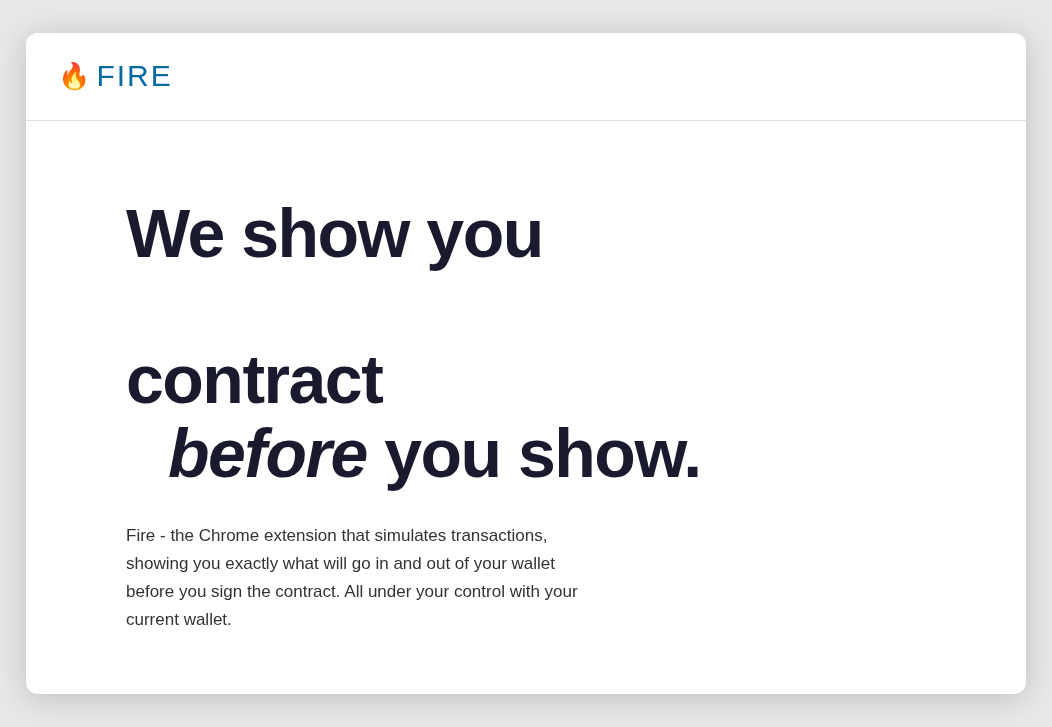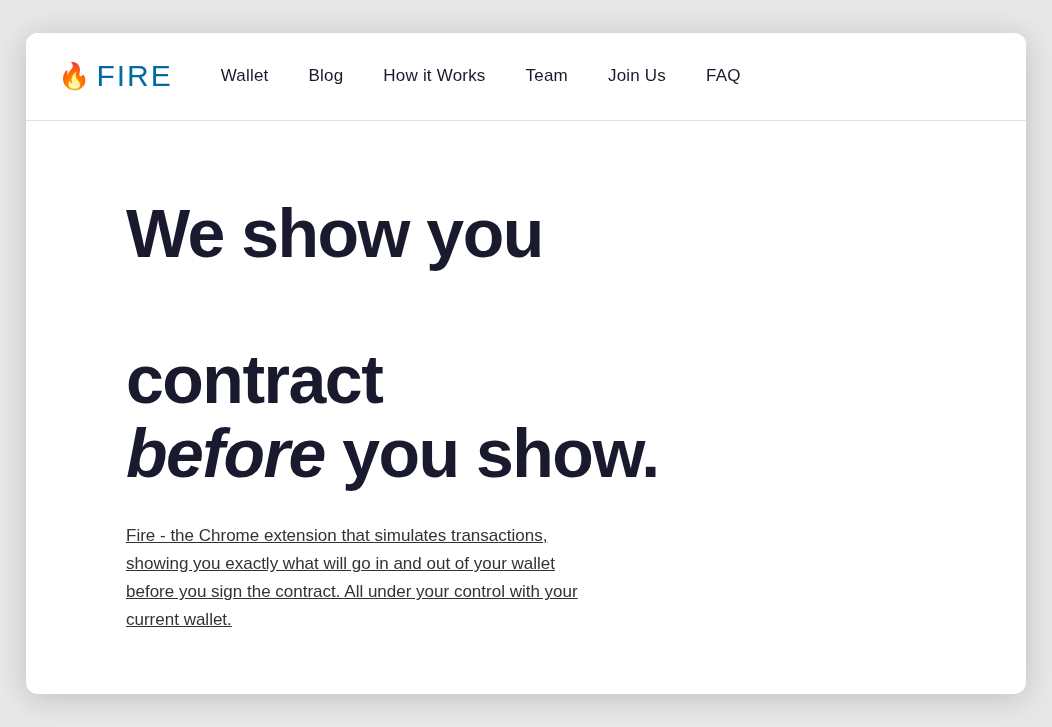--- a/index.html
+++ b/index.html
@@ -81,61 +81,41 @@
       font-weight: 800;
       color: #1a1a2e;
       line-height: 1.08;
       letter-spacing: -1.5px;
       margin-bottom: 32px;
     }
 
     .hero-headline .italic-word {
       font-style: italic;
       font-weight: 800;
+      margin-left: 42px;
     }
 
     .hero-subtext {
       font-size: 17px;
       color: #333;
       line-height: 1.65;
       max-width: 480px;
       font-weight: 400;
-      text-decoration: underline;
     }
   </style>
 </head>
 <body>
 
 <div class="browser-window">
 
   <nav class="navbar">
     <a class="logo-area" href="#">
       <span class="logo-flame">🔥</span>
       <span class="logo-text">FIRE</span>
     </a>
-    <ul class="nav-links">
-      <li>
-        <a href="#">Wallet</a>
-      </li>
-      <li>
-        <a href="#">Blog</a>
-      </li>
-      <li>
-        <a href="#">How it Works</a>
-      </li>
-      <li>
-        <a href="#">Team</a>
-      </li>
-      <li>
-        <a href="#">Join Us</a>
-      </li>
-      <li>
-        <a href="#">FAQ</a>
-      </li>
-    </ul>
   </nav>
 
   <section class="hero">
     <h1 class="hero-headline">
       <span>We show you</span><br>
       <br>
       <span>contract</span><br>
       <span class="italic-word">before</span><span> you show.</span>
     </h1>
     <p class="hero-subtext">Fire - the Chrome extension that simulates transactions, showing you exactly what will go in and out of your wallet before you sign the contract. All under your control with your current wallet.</p>

